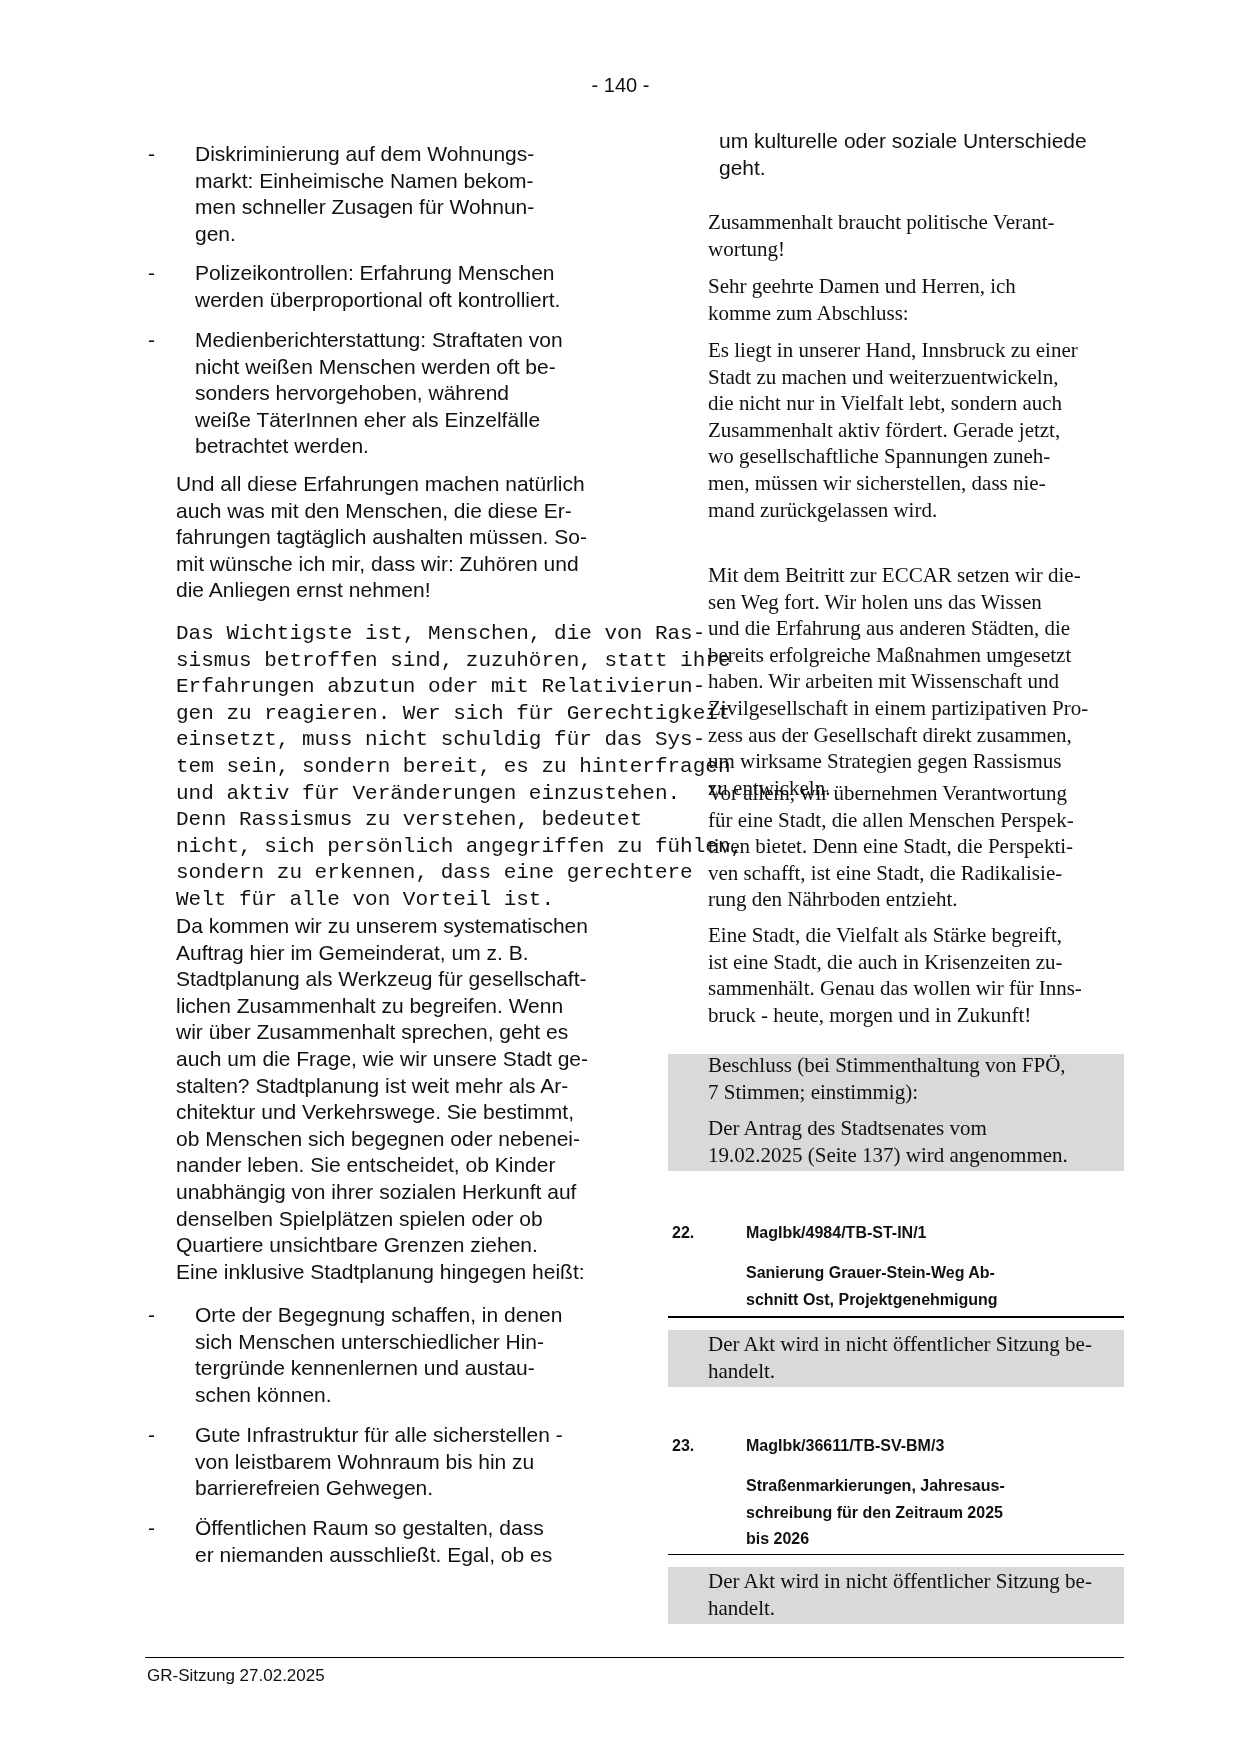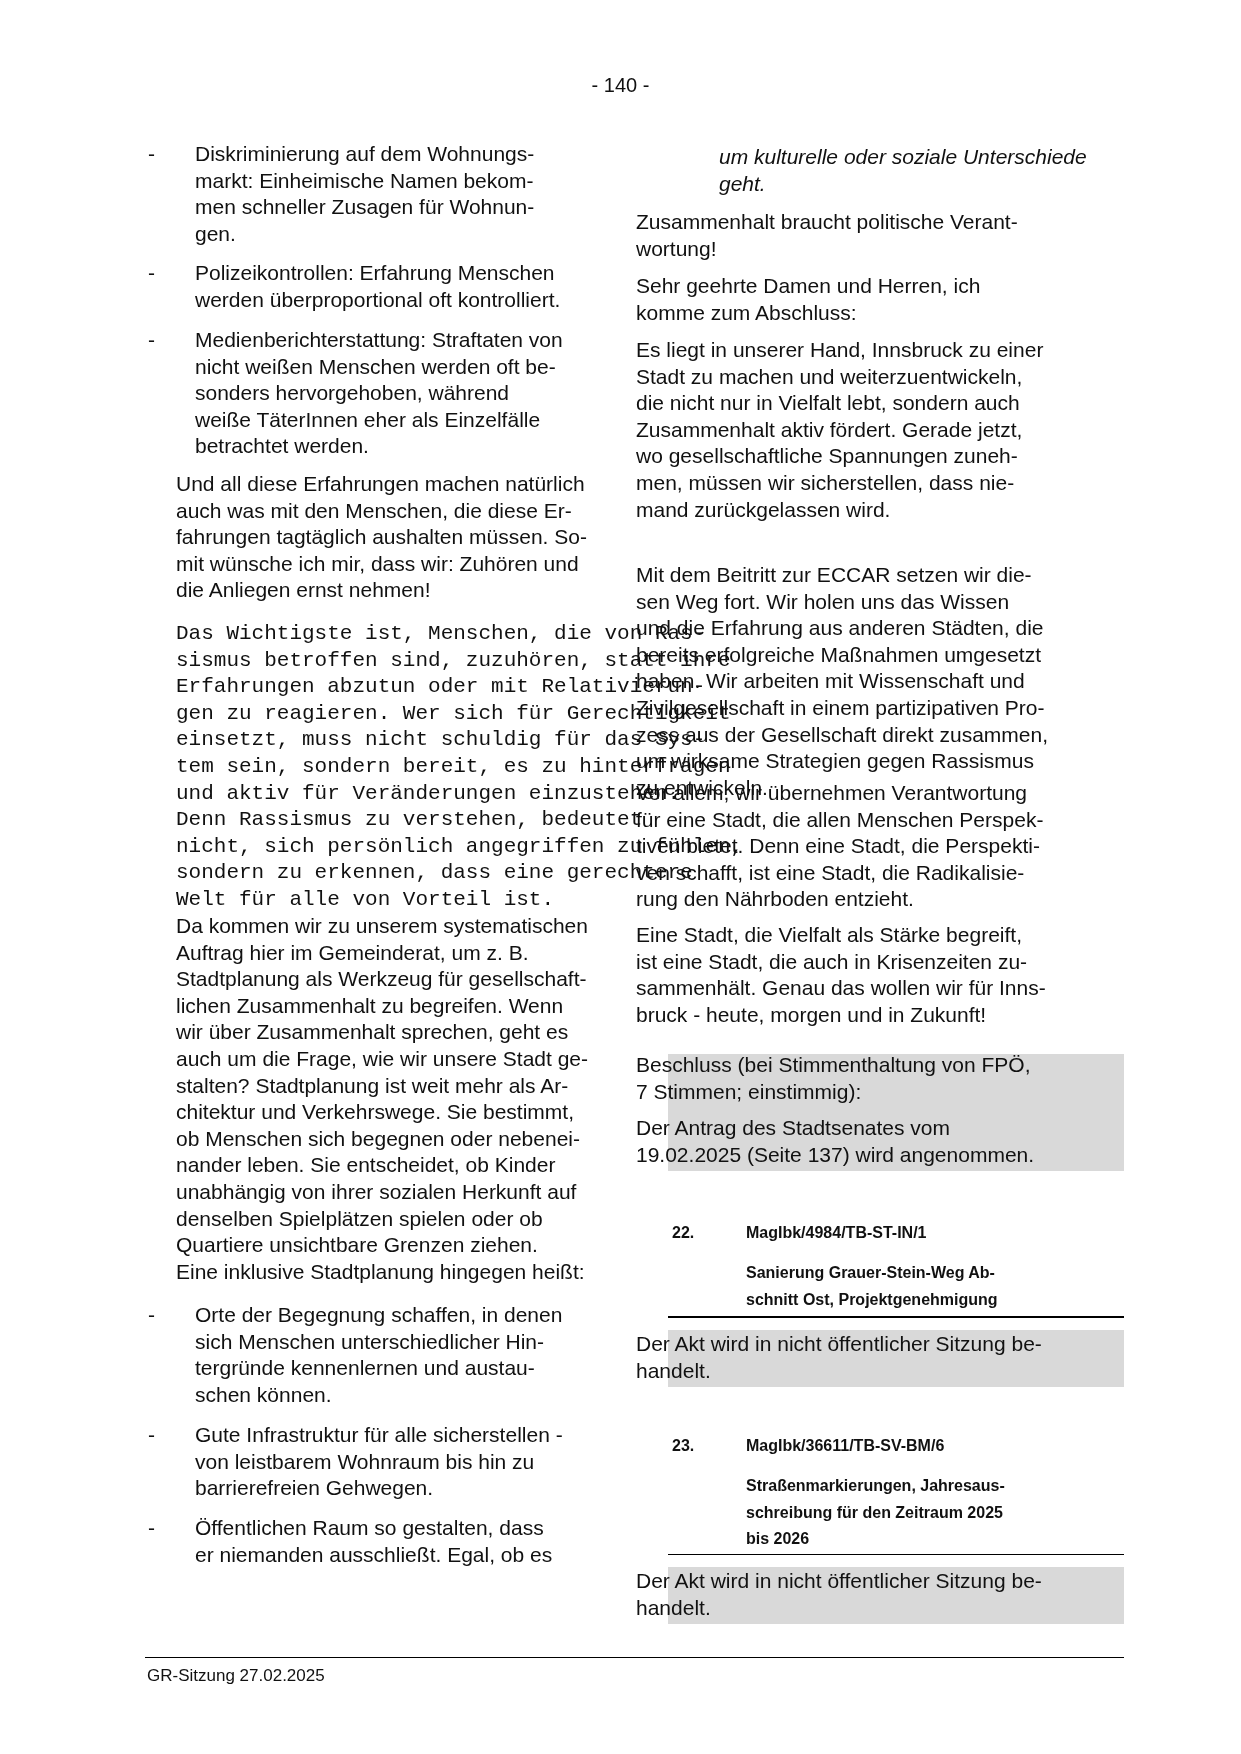--- a/index.html
+++ b/index.html
@@ -1,21 +1,21 @@
 <!DOCTYPE html>
 <html><head>
 <meta charset="utf-8">
 <style>
   html, body { margin:0; padding:0; background:#ffffff; }
   body { width:1241px; height:1754px; position:relative; overflow:hidden;
          font-family:"Liberation Sans", sans-serif; color:#111; }
   .pagenum { position:absolute; top:74px; left:0; width:1241px; text-align:center; font-size:20px; }
   .blk { position:absolute; font-size:21px; line-height:26.6px; margin:0; }
   .left { left:148px; width:455px;margin-left:28px; }
-  .right { left:636px; width:452px; }
+  .right { left:708px; width:452px;font-family:Liberation Serif, serif; }
   .bullet { position:absolute; font-size:21px; line-height:26.6px; }
   .bdash { position:absolute; left:0; top:0; }
   .btext { position:absolute; left:47px; top:0; }
   .shade { position:absolute; background:#d9d9d9; left:668px; width:456px; }
   .heading { position:absolute; font-weight:bold; font-size:16px; line-height:26.6px; }
   .hnum { position:absolute; left:672px; }
   .hcode { position:absolute; left:746px; }
   .htitle { position:absolute; left:746px; width:380px; }
   .rule { position:absolute; left:668px; width:456px; height:0; border-top:2px solid #000; }
   .footer-rule { position:absolute; left:145px; width:979px; top:1657px; border-top:1.5px solid #000; }
@@ -93,21 +93,21 @@
 barrierefreien Gehwegen.</span>
   </div>
   <div class="bullet" style="left:148px; top:1515px; width:460px;">
     <span class="bdash">-</span>
     <span class="btext" style="white-space:pre;">Öffentlichen Raum so gestalten, dass
 er niemanden ausschließt. Egal, ob es</span>
   </div>
 </div>
 
 <div>
-  <p class="blk" style="left:719px; top:144px; white-space:pre;font-style:italic;">um kulturelle oder soziale Unterschiede
+  <p class="blk" style="left:719px; top:128px; white-space:pre;">um kulturelle oder soziale Unterschiede
 geht.</p>
 
   <p class="blk right" style="top:209px; white-space:pre;">Zusammenhalt braucht politische Verant-
 wortung!</p>
   <p class="blk right" style="top:273px; white-space:pre;">Sehr geehrte Damen und Herren, ich
 komme zum Abschluss:</p>
   <p class="blk right" style="top:337px; white-space:pre;">Es liegt in unserer Hand, Innsbruck zu einer
 Stadt zu machen und weiterzuentwickeln,
 die nicht nur in Vielfalt lebt, sondern auch
 Zusammenhalt aktiv fördert. Gerade jetzt,
@@ -145,21 +145,21 @@
     <div class="heading htitle" style="top:1260px; white-space:pre;">Sanierung Grauer-Stein-Weg Ab-
 schnitt Ost, Projektgenehmigung</div>
     <div class="rule" style="top:1316px;"></div>
     <div class="shade" style="top:1330px; height:57px;"></div>
     <p class="blk right" style="top:1331px; white-space:pre;">Der Akt wird in nicht öffentlicher Sitzung be-
 handelt.</p>
   </div>
 
   <div>
     <div class="heading hnum" style="top:1433px;">23.</div>
-    <div class="heading hcode" style="top:1433px;">MagIbk/36611/TB-SV-BM/6</div>
+    <div class="heading hcode" style="top:1433px;">MagIbk/36611/TB-SV-BM/3</div>
     <div class="heading htitle" style="top:1473px; white-space:pre;">Straßenmarkierungen, Jahresaus-
 schreibung für den Zeitraum 2025
 bis 2026</div>
     <div class="rule" style="top:1554px; border-top-width:1.5px;"></div>
     <div class="shade" style="top:1567px; height:57px;"></div>
     <p class="blk right" style="top:1568px; white-space:pre;">Der Akt wird in nicht öffentlicher Sitzung be-
 handelt.</p>
   </div>
 </div>
 

